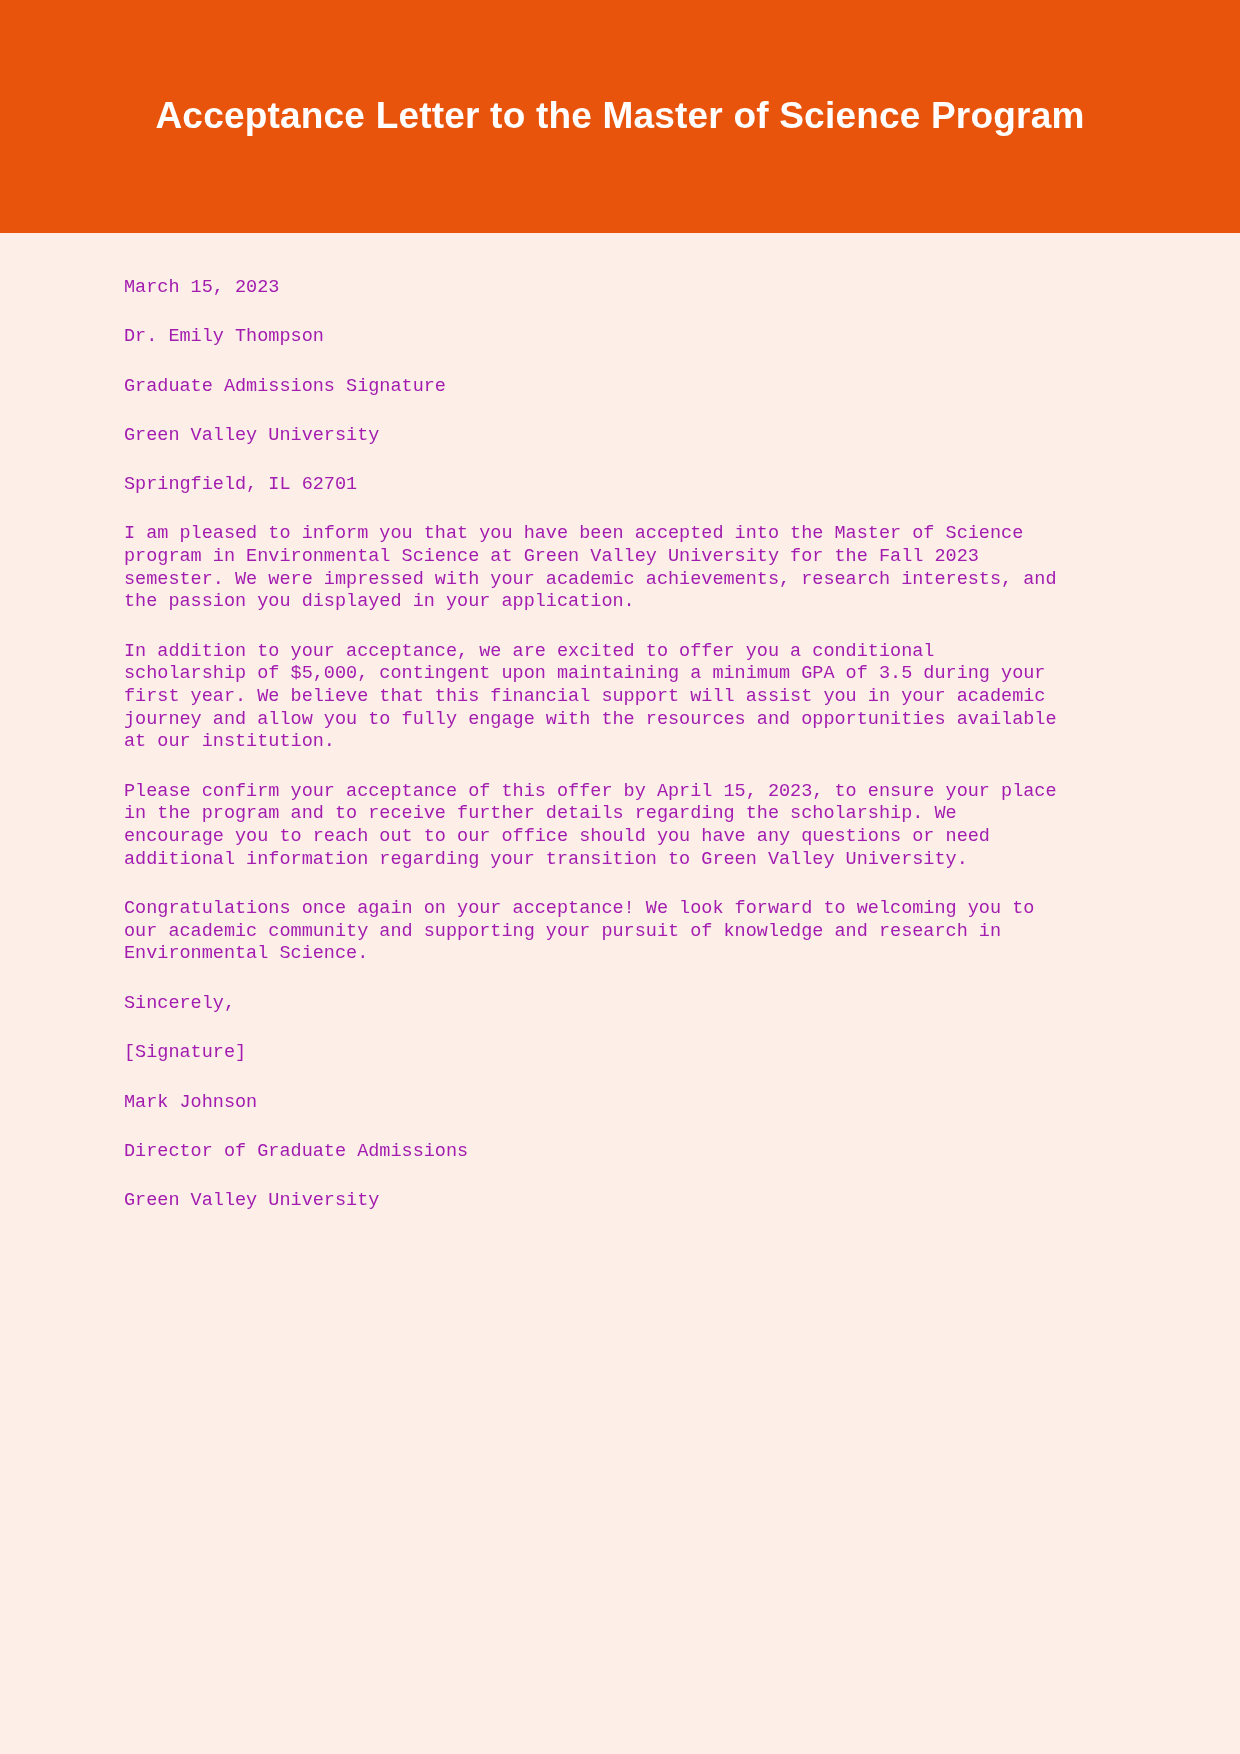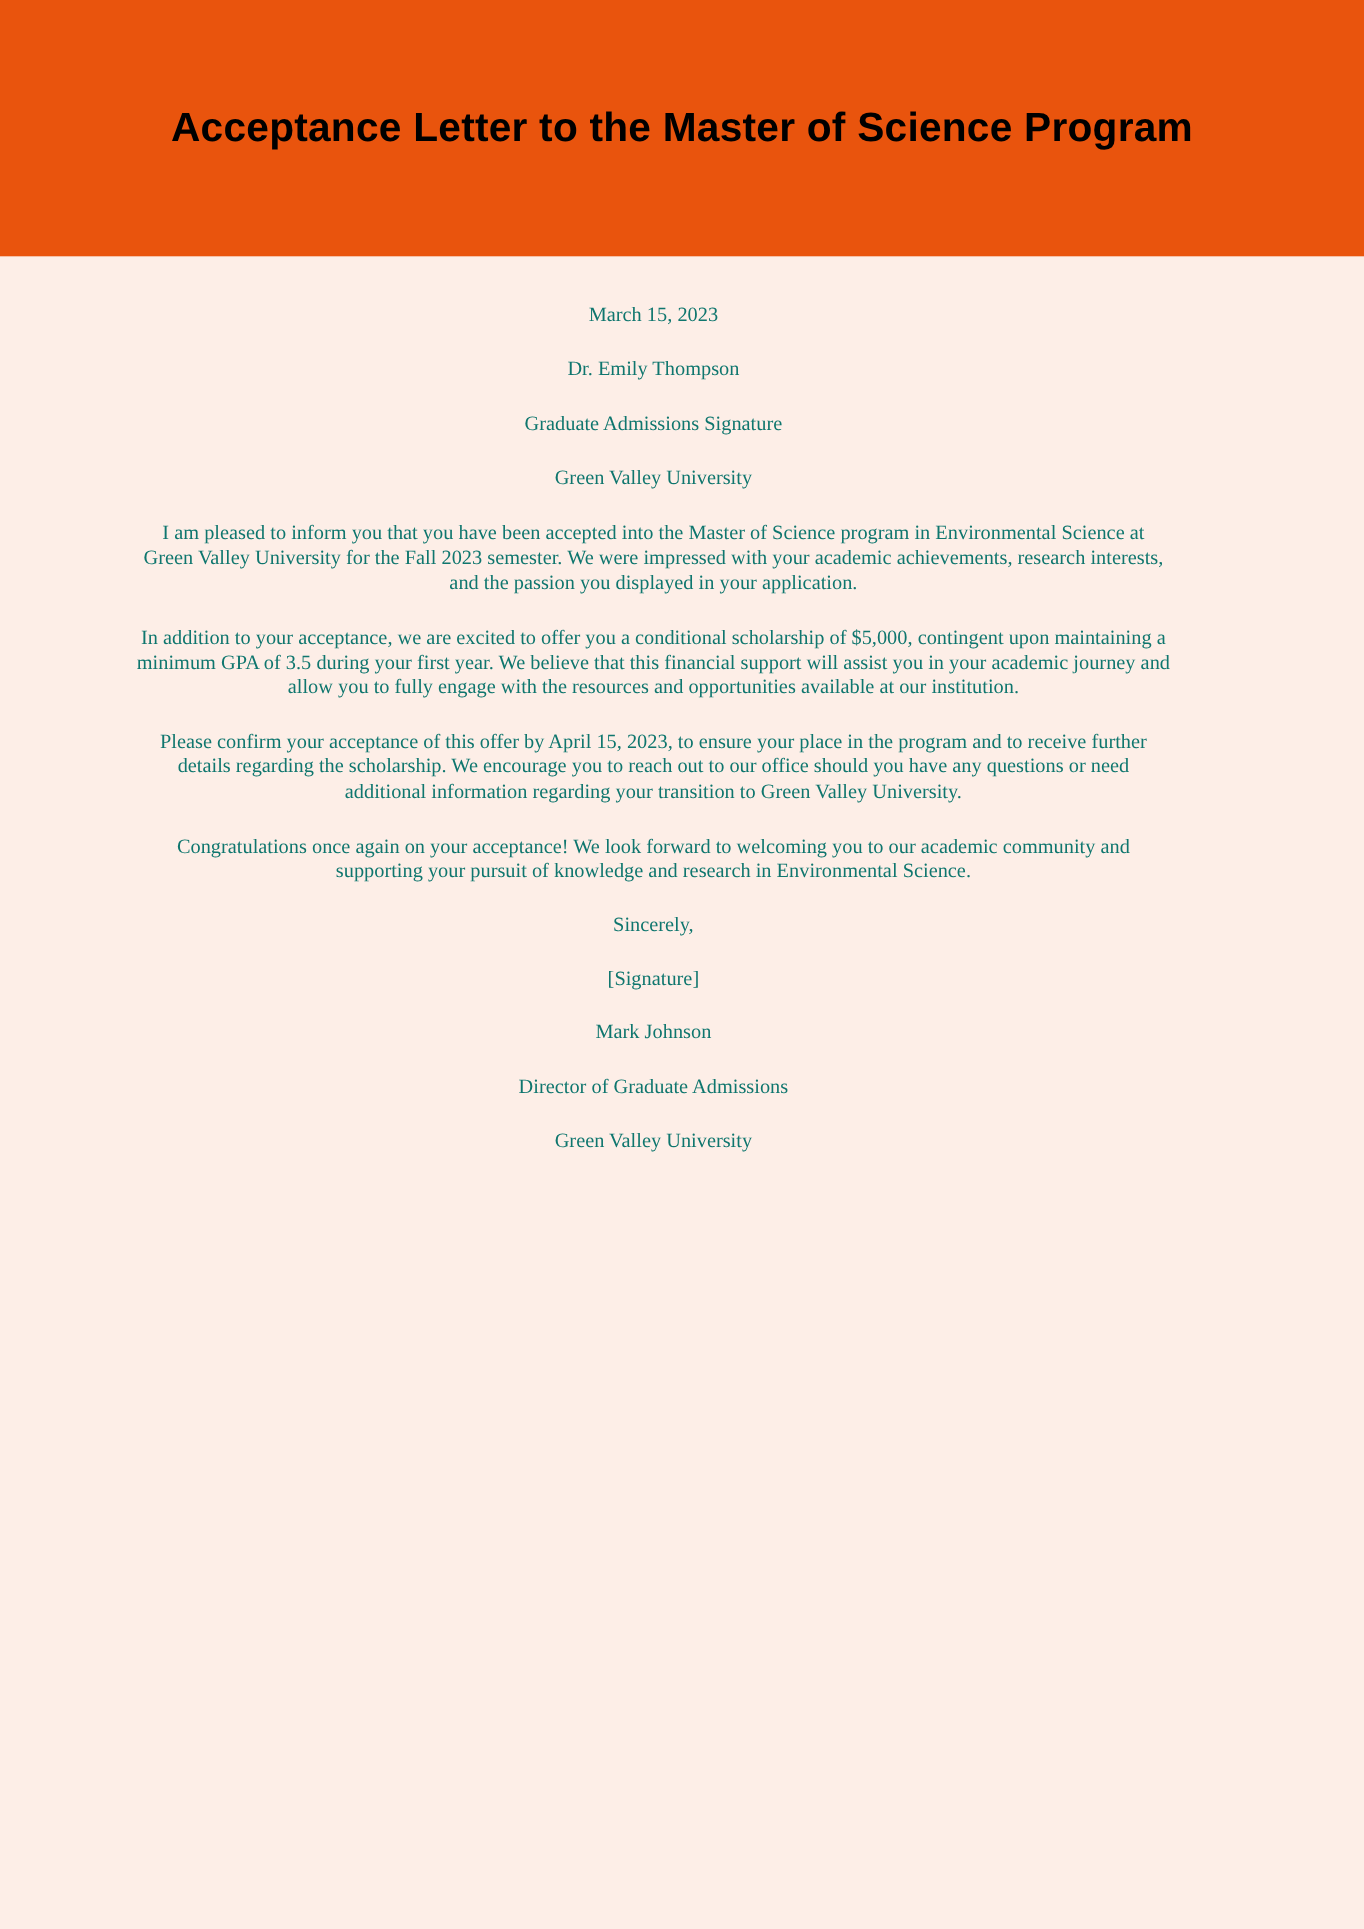--- a/index.html
+++ b/index.html
@@ -28,47 +28,47 @@
     height: 233px;
     background: #E9540D;
     display: flex;
     align-items: center;
     justify-content: center;
     box-sizing: border-box;
     padding: 0 40px;
   }
 
   .header-title {
-    color: #000000;
+    color: #ffffff;
     font-family: "Liberation Sans", sans-serif;
     font-size: 37px;
     font-weight: bold;
     letter-spacing: 0.2px;
     text-align: center;
     line-height: 1.2;
     margin: 0;
     white-space: nowrap;
   }
 
   
   .letter-body {
     padding: 44px 124px 0 124px;
     box-sizing: border-box;
     width: 1240px;
   }
 
   .letter-line,
   .letter-para {
-    color: #0f766e;
-    font-family: Liberation Serif, serif;
+    color: #a21caf;
+    font-family: Liberation Mono, monospace;
     font-size: 18.5px;
     line-height: 21.8px;
     margin: 0 0 27.5px 0;
     max-width: 940px;
-    text-align: center;
+    text-align: left;
   }
 
   .letter-para {
     line-height: 22.6px;
     margin-bottom: 27px;
   }
 
   .letter-line:last-child,
   .letter-para:last-child {
     margin-bottom: 0;
@@ -87,20 +87,21 @@
 
     <p class="letter-line">March 15, 2023</p>
 
     <p class="letter-line">Dr. Emily Thompson</p>
 
     <p class="letter-line">Graduate Admissions Signature</p>
 
     <p class="letter-line">Green Valley University</p>
 
 
+    <p class="letter-line">Springfield, IL 62701</p>
 
 
     <p class="letter-para">I am pleased to inform you that you have been accepted into the Master of Science program in Environmental Science at Green Valley University for the Fall 2023 semester. We were impressed with your academic achievements, research interests, and the passion you displayed in your application.</p>
 
     <p class="letter-para">In addition to your acceptance, we are excited to offer you a conditional scholarship of $5,000, contingent upon maintaining a minimum GPA of 3.5 during your first year. We believe that this financial support will assist you in your academic journey and allow you to fully engage with the resources and opportunities available at our institution.</p>
 
     <p class="letter-para">Please confirm your acceptance of this offer by April 15, 2023, to ensure your place in the program and to receive further details regarding the scholarship. We encourage you to reach out to our office should you have any questions or need additional information regarding your transition to Green Valley University.</p>
 
     <p class="letter-para">Congratulations once again on your acceptance! We look forward to welcoming you to our academic community and supporting your pursuit of knowledge and research in Environmental Science.</p>
 

